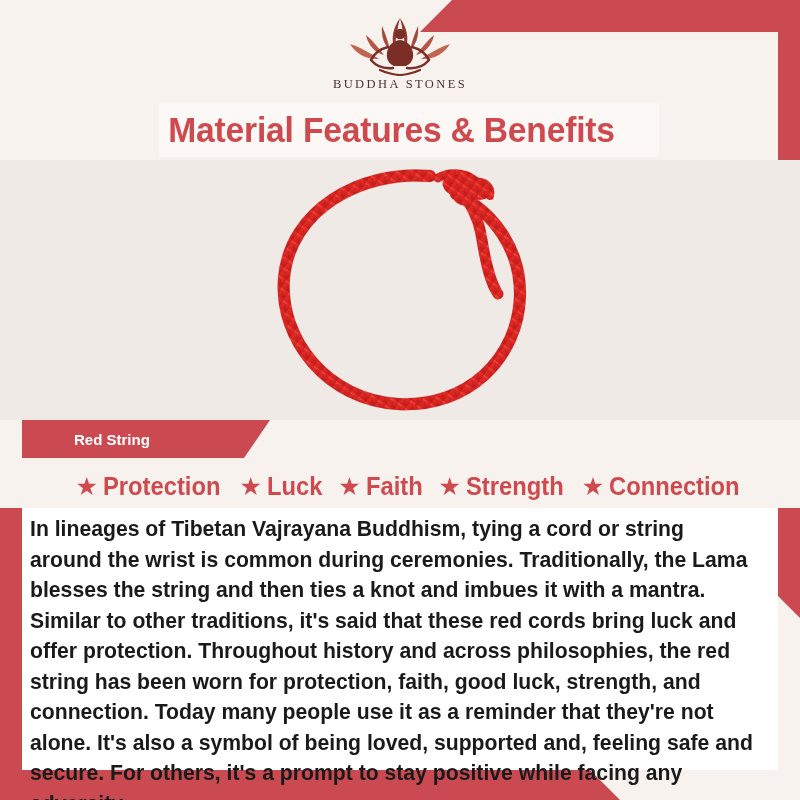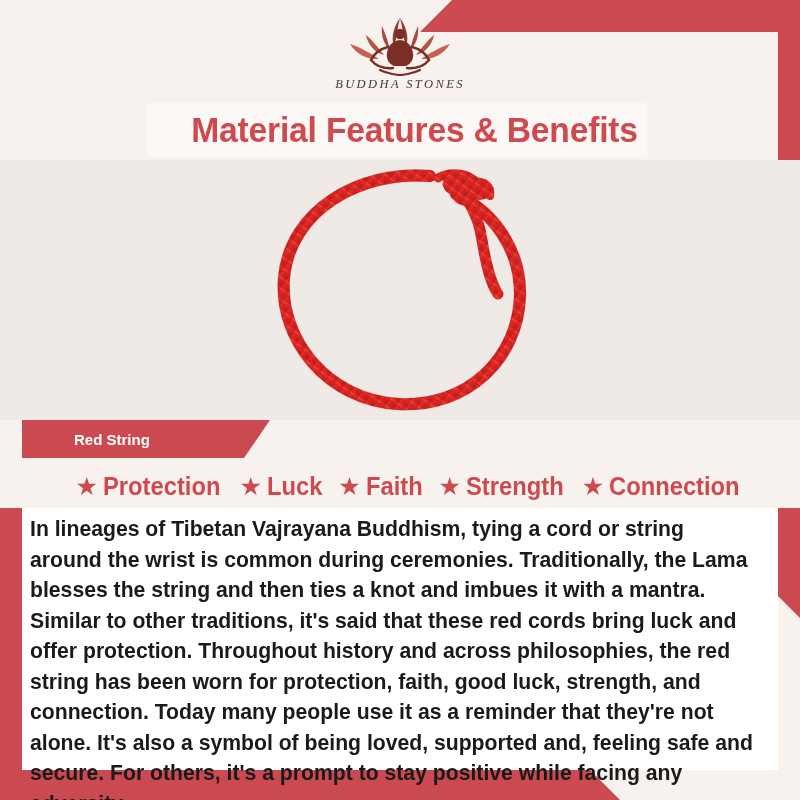--- a/index.html
+++ b/index.html
@@ -62,47 +62,46 @@
     height: 100px;
     display: flex;
     align-items: center;
     justify-content: center;
   }
   .logo-block {
     display: flex;
     flex-direction: column;
     align-items: center;
     margin-top: 6px;
-    font-style: italic;
   }
   .logo-mark {
     width: 128px;
     height: 62px;
     display: block;
   }
   .logo-wordmark {
     font-family: "Liberation Serif", serif;
     font-size: 12.5px;
     letter-spacing: 2.4px;
     color: #4a3330;
     margin-top: 1px;
     white-space: nowrap;
   }
 
   
   .title-band {
     position: absolute;
     top: 103px;
-    left: 147px;
+    left: 159px;
     width: 500px;
     height: 54px;
     background: #fbf8f6;
     display: flex;
     align-items: center;
-    justify-content: flex-end;
+    justify-content: flex-start;
   }
   .title-text {
     font-family: "Liberation Sans Narrow", "Liberation Sans", sans-serif;
     font-weight: bold;
     font-size: 35px;
     color: #cf4a4f;
     letter-spacing: -0.2px;
     transform: scaleX(0.96);
     white-space: nowrap;
   }

